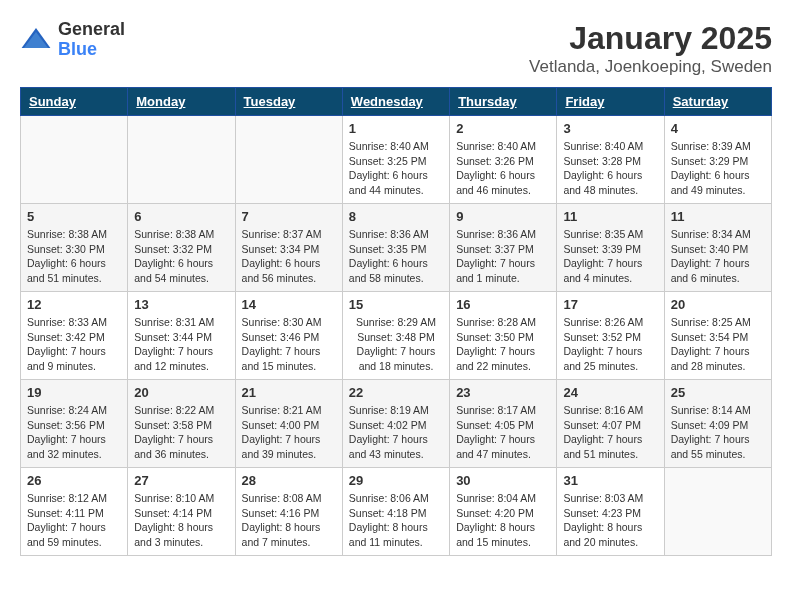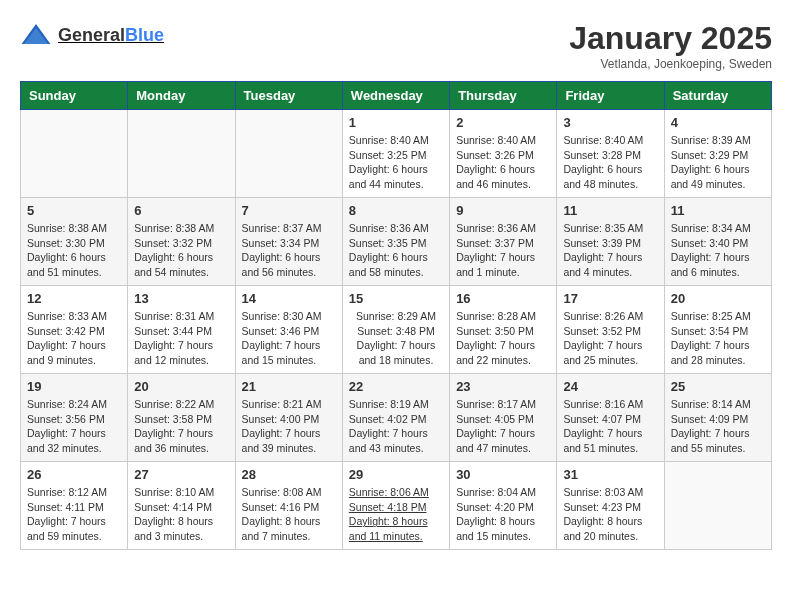--- a/index.html
+++ b/index.html
@@ -16,23 +16,22 @@
       align-items: flex-start;
       margin-bottom: 10px;
     }
     .logo {
       display: flex;
       align-items: center;
       gap: 6px;
     }
     .logo-text {
       display: flex;
-      flex-direction: row;
+      flex-direction: column;
       line-height: 1.1;
-      text-decoration: underline;
     }
     .logo-general {
       font-size: 18px;
       font-weight: bold;
       color: #333;
     }
     .logo-blue {
       font-size: 18px;
       font-weight: bold;
       color: #3b82f6;
@@ -43,34 +42,35 @@
     }
     .title-block {
       text-align: right;
     }
     .month-title {
       font-size: 32px;
       font-weight: bold;
       color: #333;
     }
     .location-title {
-      font-size: 12px;
+      font-size: 17px;
       color: #555;
     }
     .calendar {
       width: 100%;
       border-collapse: collapse;
     }
     .calendar th {
-      background-color: #15803d;
+      background-color: #0c4a6e;
       color: #fff;
       text-align: left;
       padding: 6px 8px;
       font-size: 13px;
       border: 1px solid #1e4fa0;
+      text-decoration: underline;
     }
     .calendar td {
       border: 1px solid #ccc;
       vertical-align: top;
       padding: 5px 6px;
       width: calc(100%/7);
       height: 88px;
       background: #fff;
     }
     .calendar td.empty {
@@ -326,21 +326,21 @@
         </td>
         <td>
           <div class="day-number">28</div>
           <div class="day-info" style="white-space: pre-line;">Sunrise: 8:08 AM
 Sunset: 4:16 PM
 Daylight: 8 hours
 and 7 minutes.</div>
         </td>
         <td>
           <div class="day-number">29</div>
-          <div class="day-info" style="white-space: pre-line; text-decoration: underline;">Sunrise: 8:06 AM
+          <div class="day-info" style="white-space: pre-line;">Sunrise: 8:06 AM
 Sunset: 4:18 PM
 Daylight: 8 hours
 and 11 minutes.</div>
         </td>
         <td>
           <div class="day-number">30</div>
           <div class="day-info" style="white-space: pre-line;">Sunrise: 8:04 AM
 Sunset: 4:20 PM
 Daylight: 8 hours
 and 15 minutes.</div>

